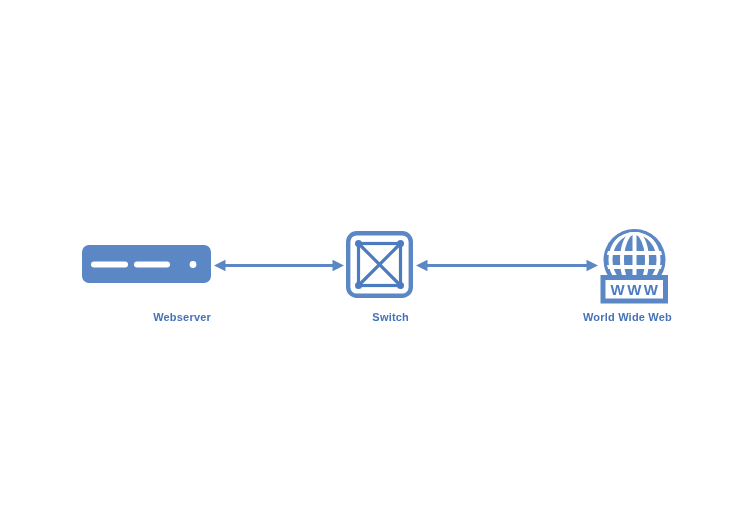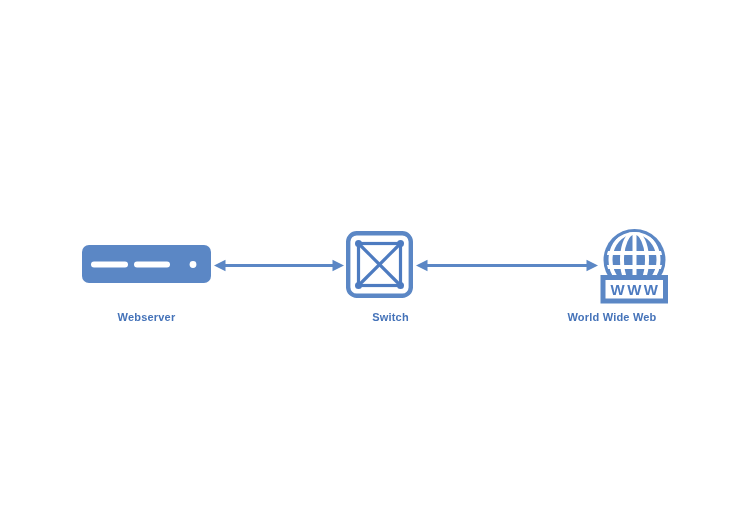--- a/index.html
+++ b/index.html
@@ -23,29 +23,29 @@
   .icon-www       { left: 600px; top: 228px; }
 
   
   .arrow-1 { left: 214px; top: 256px; }
   .arrow-2 { left: 416px; top: 256px; }
 
   
   .node-label {
     position: absolute;
     top: 311px;
-    text-align: center;
+    text-align: right;
     font-size: 11px;
     font-weight: bold;
     letter-spacing: 0.2px;
     color: var(--label, #4573b9);
     white-space: nowrap;
   }
   .label-webserver { left: 82px;  width: 129px; }
-  .label-switch    { left: 357px; width: 67px; }
+  .label-switch    { left: 342px; width: 67px; }
   .label-www       { left: 552px; width: 120px; }
 
   
   .fill-accent   { fill: var(--accent, #5b87c5); }
   .fill-dark     { fill: var(--accent_dark, #4d7bc0); }
   .fill-white    { fill: #ffffff; }
   .stroke-accent { stroke: var(--accent, #5b87c5); fill: none; }
   .stroke-dark   { stroke: var(--accent_dark, #4d7bc0); fill: none; }
   .stroke-white  { stroke: #ffffff; fill: none; }
 

